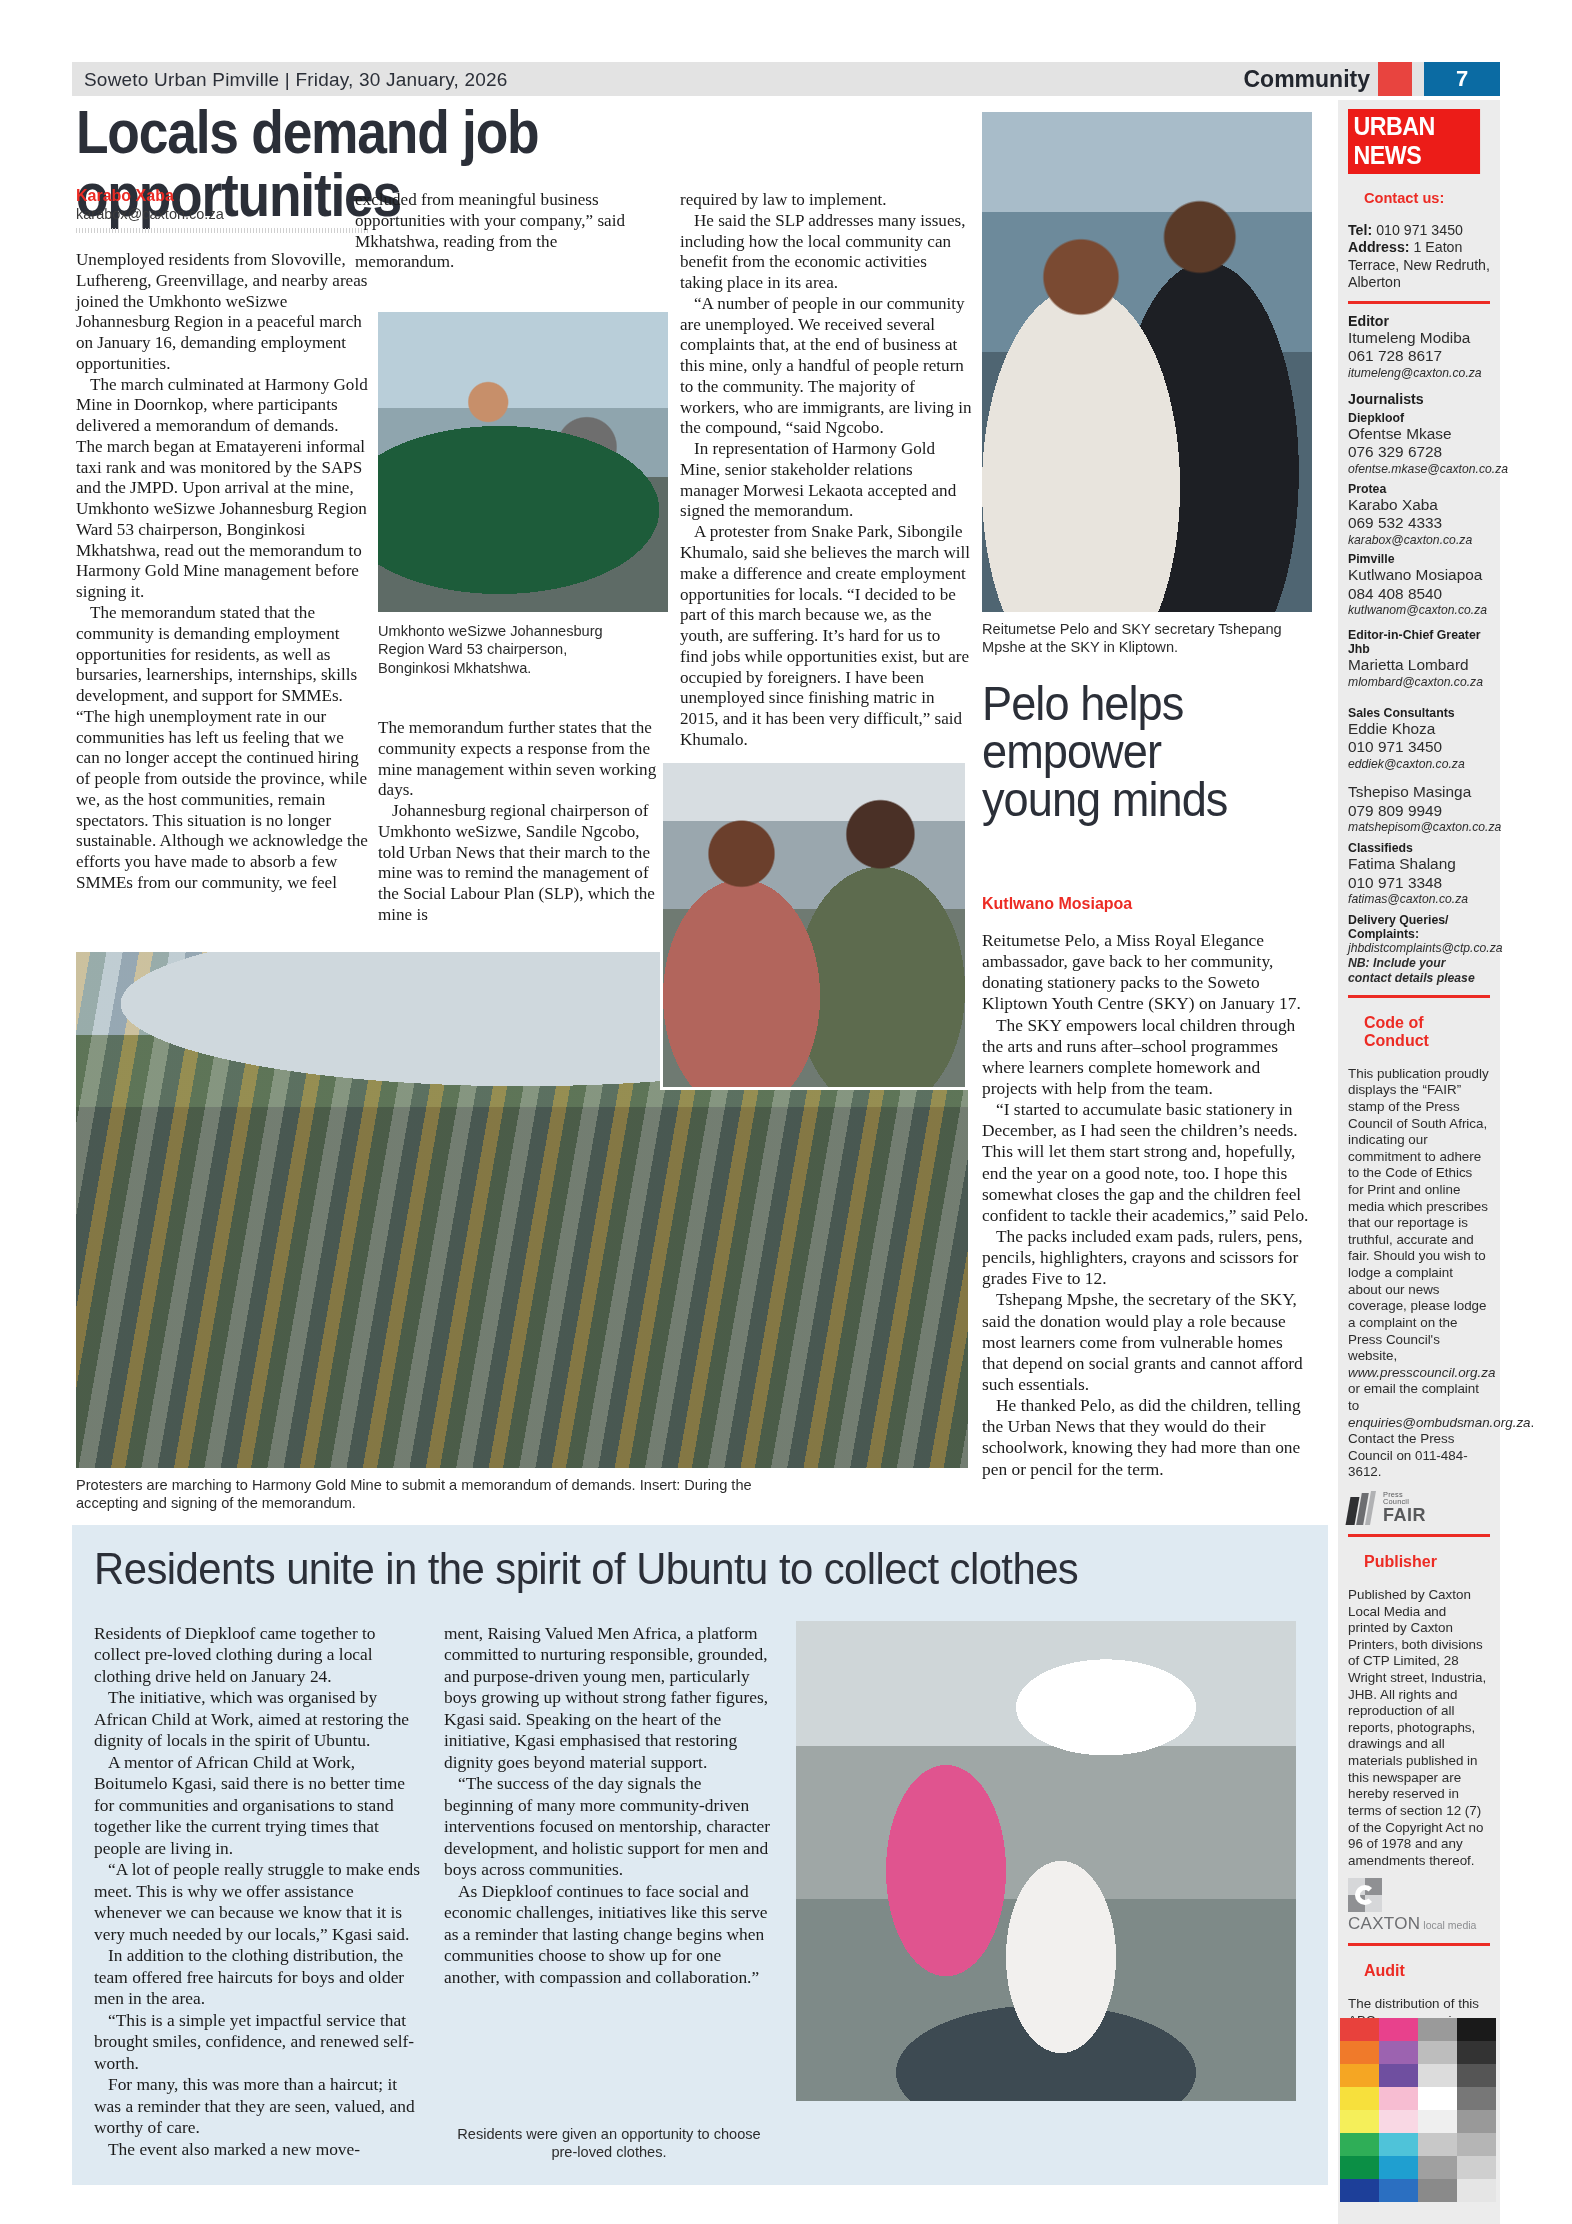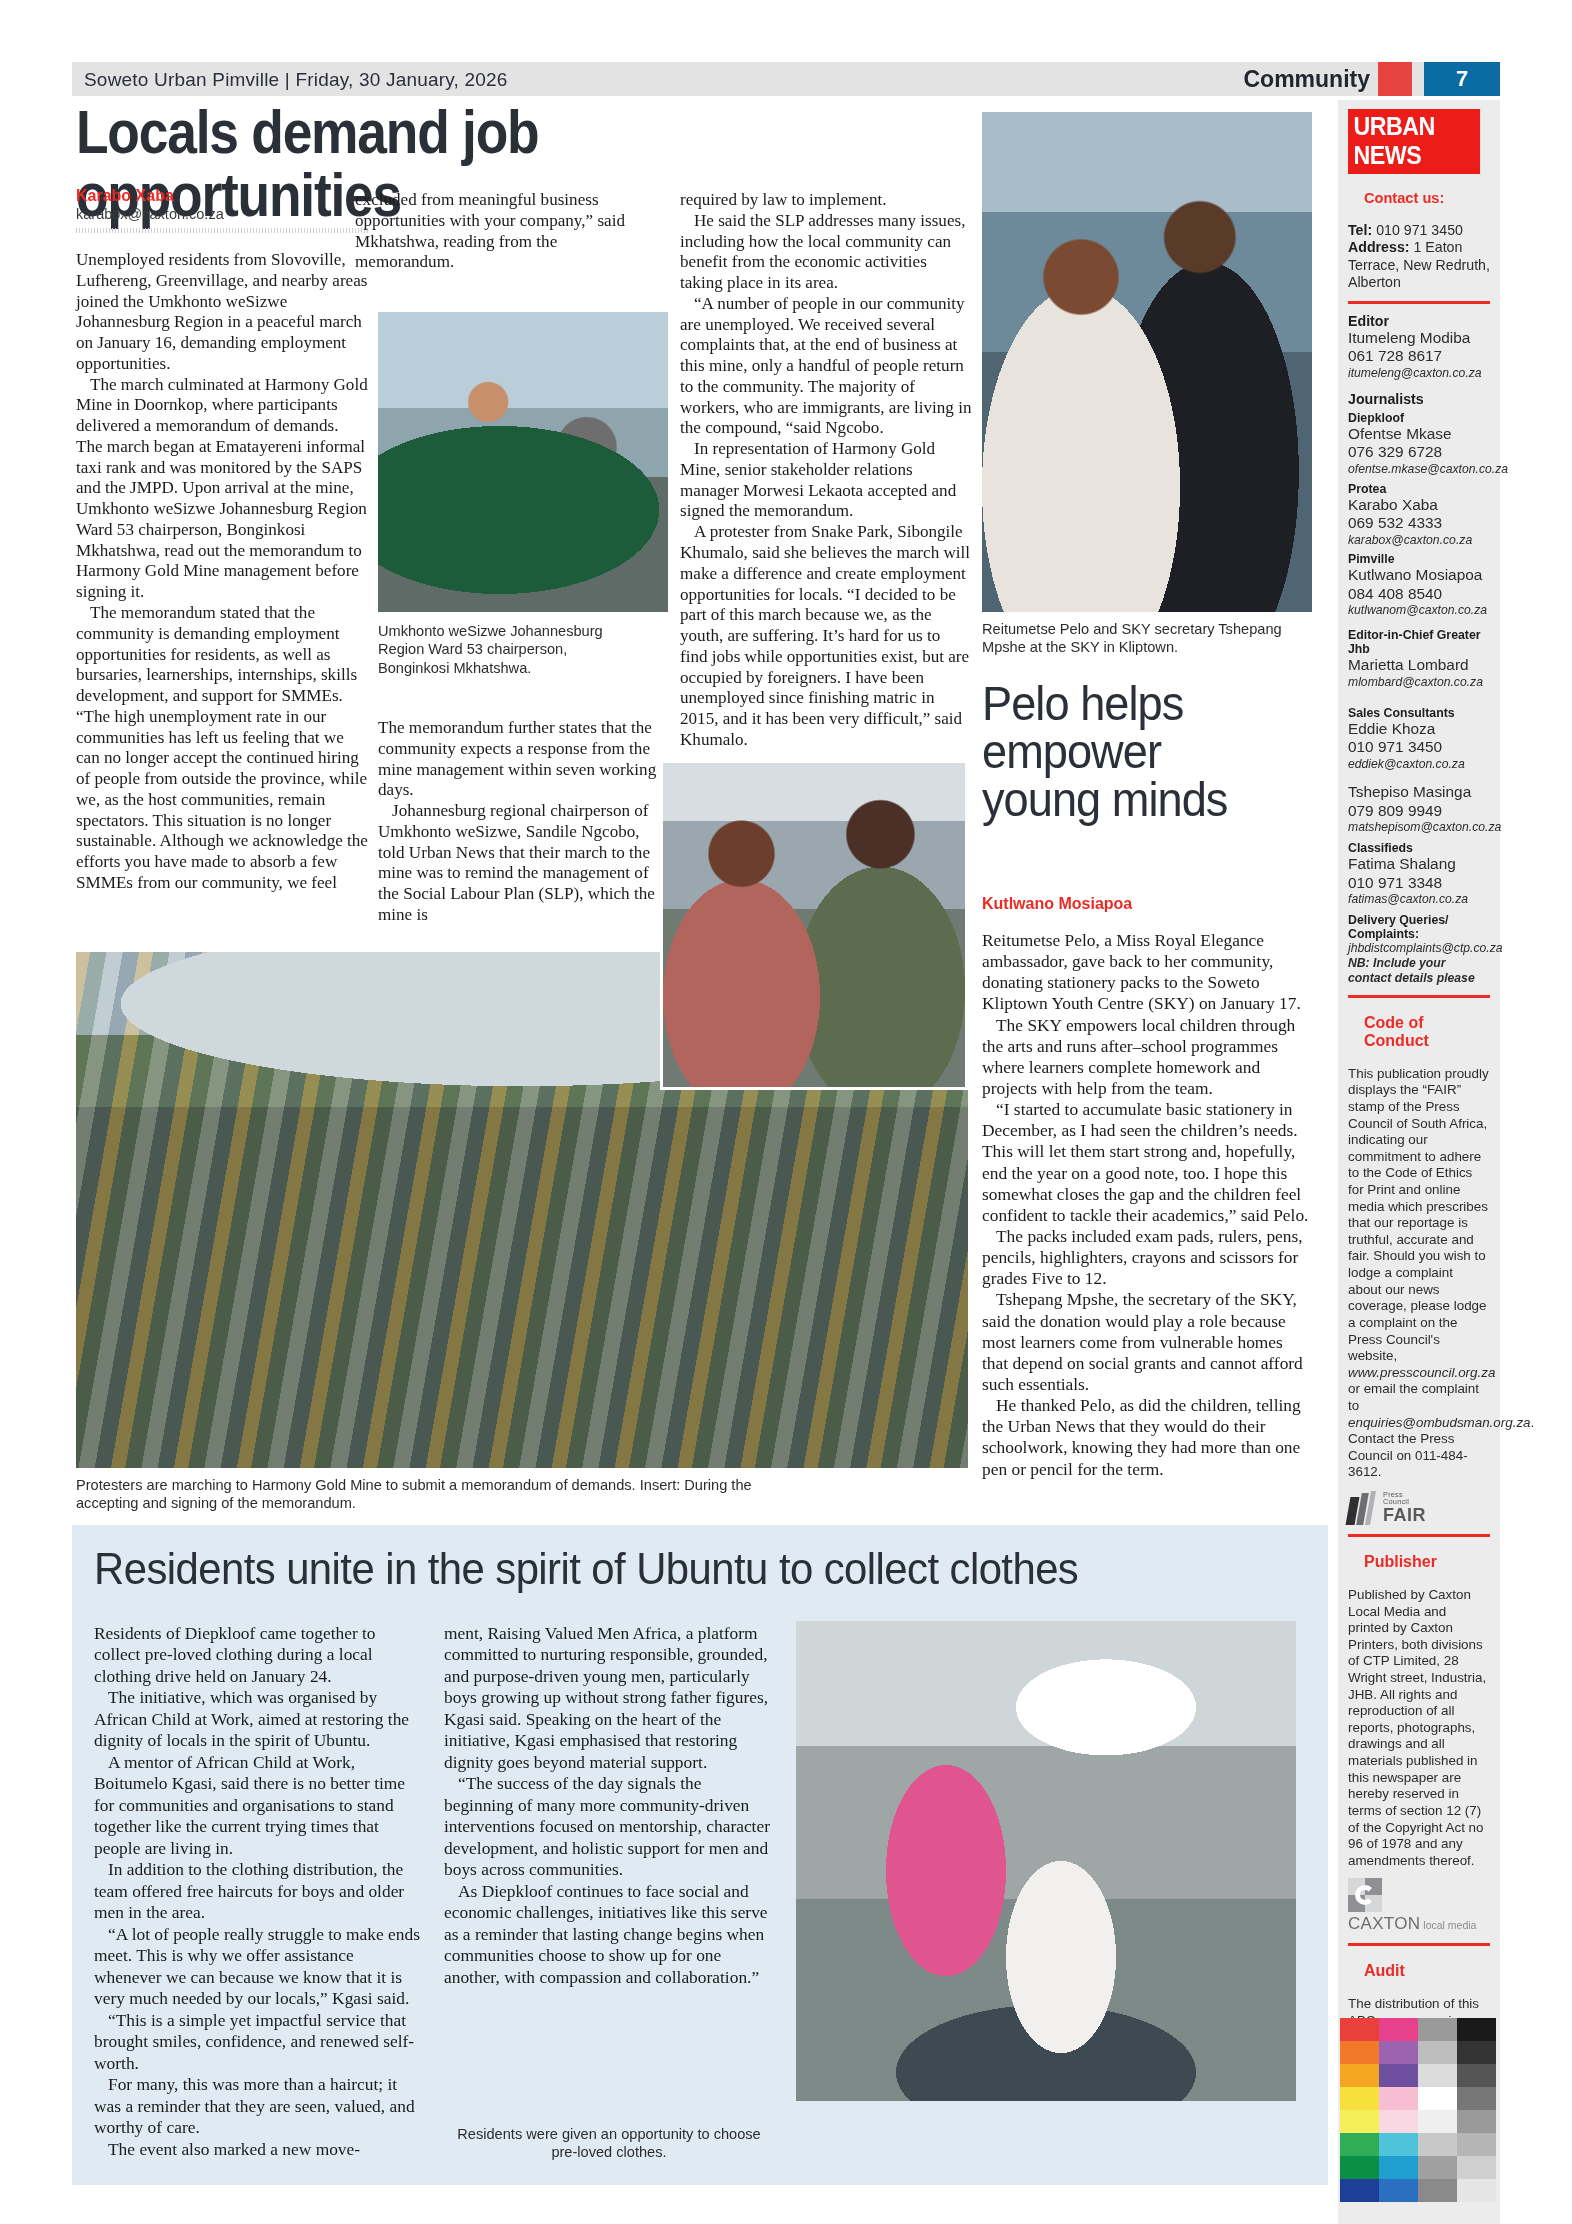--- a/index.html
+++ b/index.html
@@ -222,22 +222,22 @@
   </div>
   <div class="cap" style="left:76px; top:1476px; width:700px;">Protesters are marching to Harmony Gold Mine to submit a memorandum of demands. Insert: During the accepting and signing of the memorandum.</div>
 
   <div class="ubuntu">
     <div class="ubuntu-head">Residents unite in the spirit of Ubuntu to collect clothes</div>
 
     <div class="ucol" style="left:22px; top:98px;">
       <p class="first">Residents of Diepkloof came together to collect pre-loved clothing during a local clothing drive held on January 24.</p>
       <p>The initiative, which was organised by African Child at Work, aimed at restoring the dignity of locals in the spirit of Ubuntu.</p>
       <p>A mentor of African Child at Work, Boitumelo Kgasi, said there is no better time for communities and organisations to stand together like the current trying times that people are living in.</p>
+      <p>“A lot of people really struggle to make ends meet. This is why we offer assistance whenever we can because we know that it is very much needed by our locals,” Kgasi said.</p>
       <p>In addition to the clothing distribution, the team offered free haircuts for boys and older men in the area.</p>
-      <p>“A lot of people really struggle to make ends meet. This is why we offer assistance whenever we can because we know that it is very much needed by our locals,” Kgasi said.</p>
       <p>“This is a simple yet impactful service that brought smiles, confidence, and renewed self-worth.</p>
       <p>For many, this was more than a haircut; it was a reminder that they are seen, valued, and worthy of care.</p>
       <p>The event also marked a new move-</p>
     </div>
 
     <div class="ucol" style="left:372px; top:98px;">
       <p class="first">ment, Raising Valued Men Africa, a platform committed to nurturing responsible, grounded, and purpose-driven young men, particularly boys growing up without strong father figures, Kgasi said. Speaking on the heart of the initiative, Kgasi emphasised that restoring dignity goes beyond material support.</p>
       <p>“The success of the day signals the beginning of many more community-driven interventions focused on mentorship, character development, and holistic support for men and boys across communities.</p>
       <p>As Diepkloof continues to face social and economic challenges, initiatives like this serve as a reminder that lasting change begins when communities choose to show up for one another, with compassion and collaboration.”</p>
     </div>

